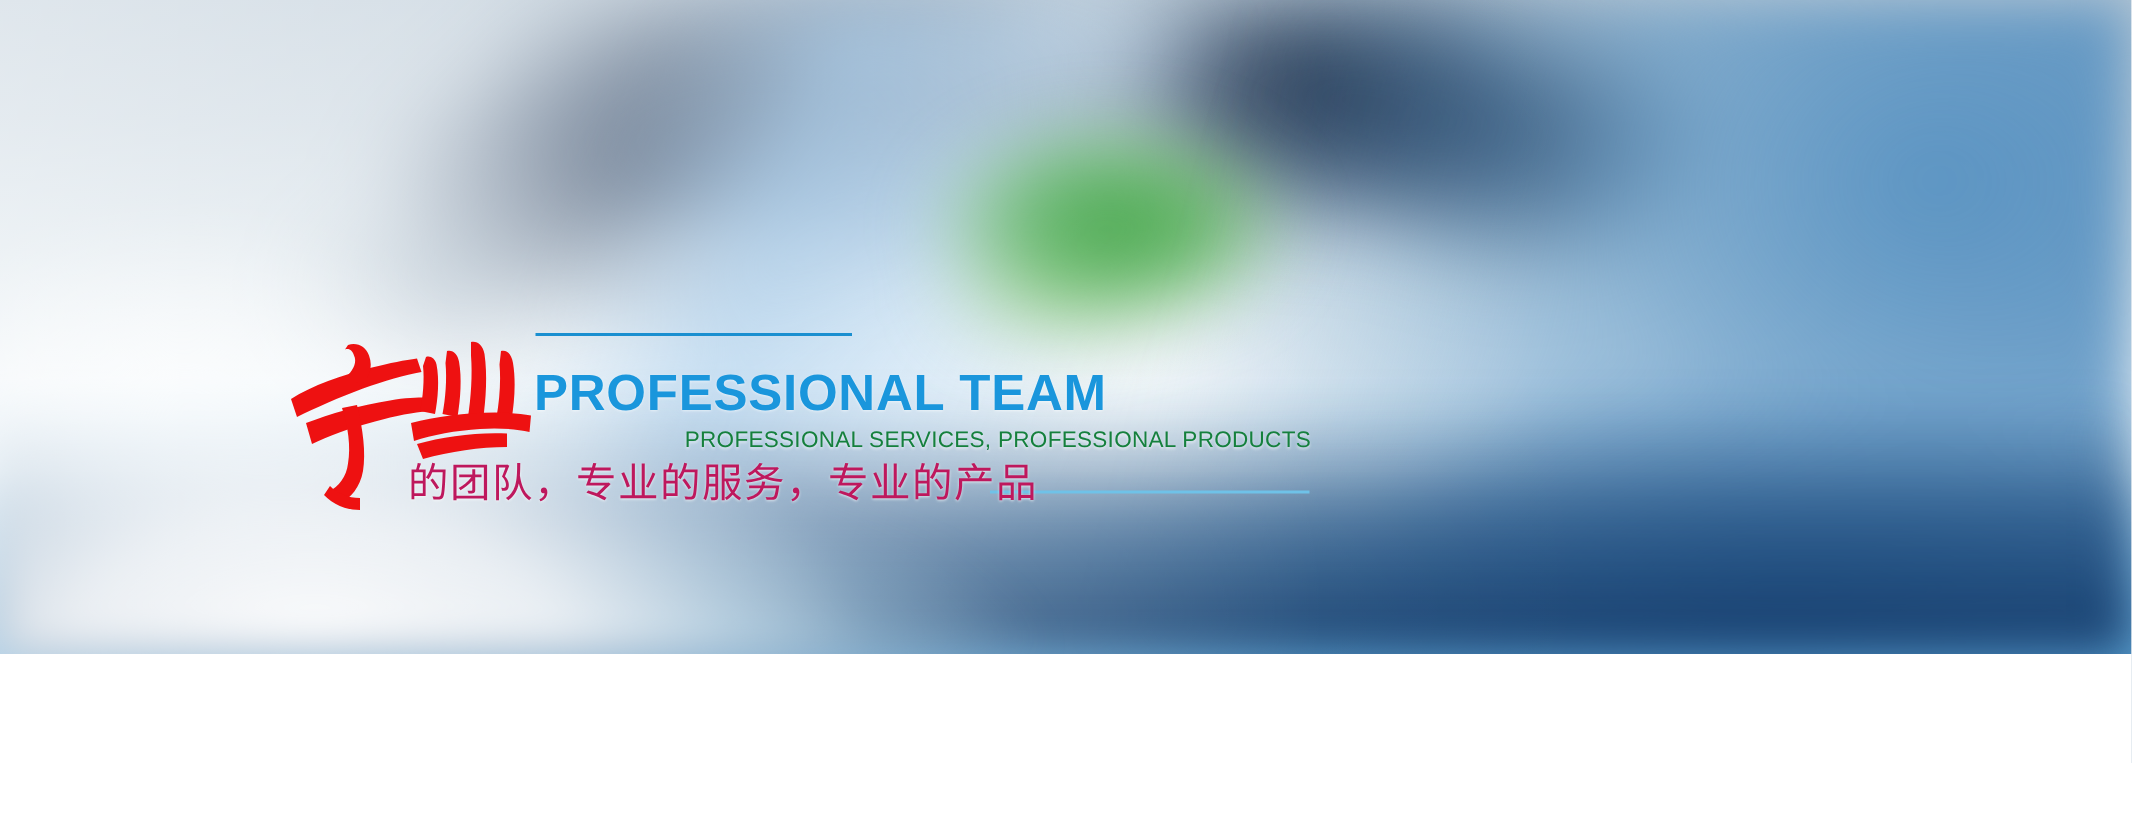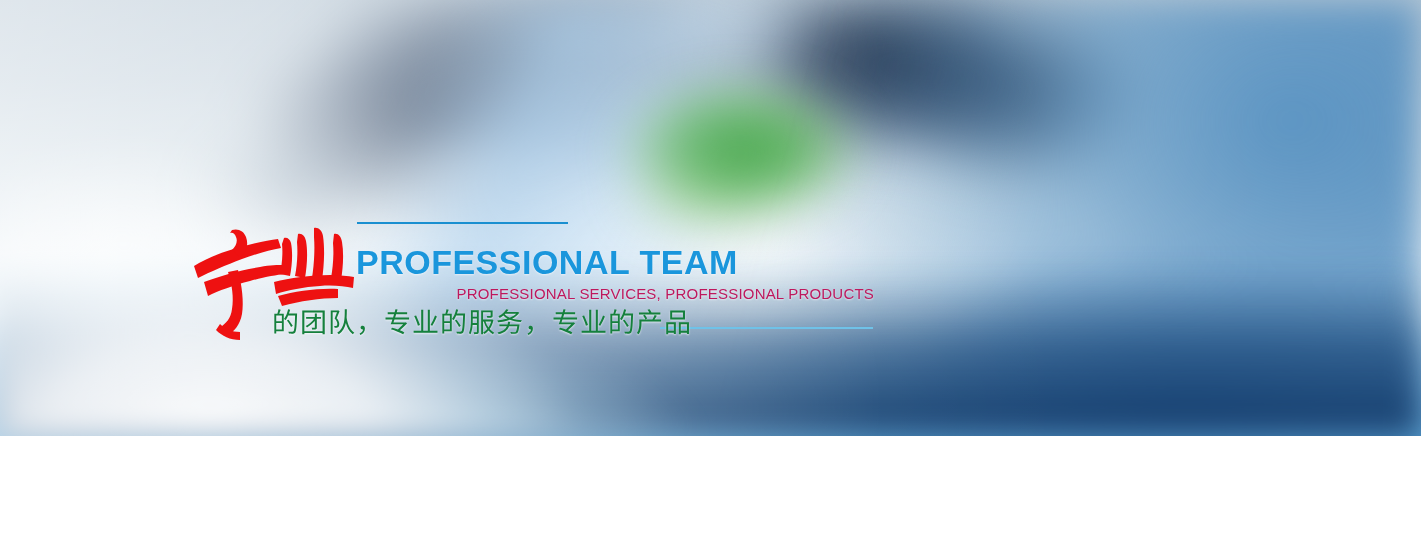--- a/index.html
+++ b/index.html
@@ -166,33 +166,33 @@
   }
 
   .subline {
     position: absolute;
     left: 874px;
     top: 285px;
     transform: translateX(-100%);
     font-size: 15px;
     line-height: 18px;
     letter-spacing: 0.2px;
-    color: #be185d;
+    color: #15803d;
     white-space: nowrap;
     text-shadow: 0 1px 2px rgba(255,255,255,0.6);
   }
 
   .cn-line {
     position: absolute;
     left: 272px;
     top: 306px;
     font-size: 27px;
     line-height: 34px;
     letter-spacing: 1px;
-    color: #15803d;
+    color: #be185d;
     white-space: nowrap;
     font-family: "DejaVu Sans", "Liberation Sans", sans-serif;
     text-shadow: 0 1px 2px rgba(255,255,255,0.7);
   }
 </style>
 </head>
 <body>
 
 <div class="banner">
 

